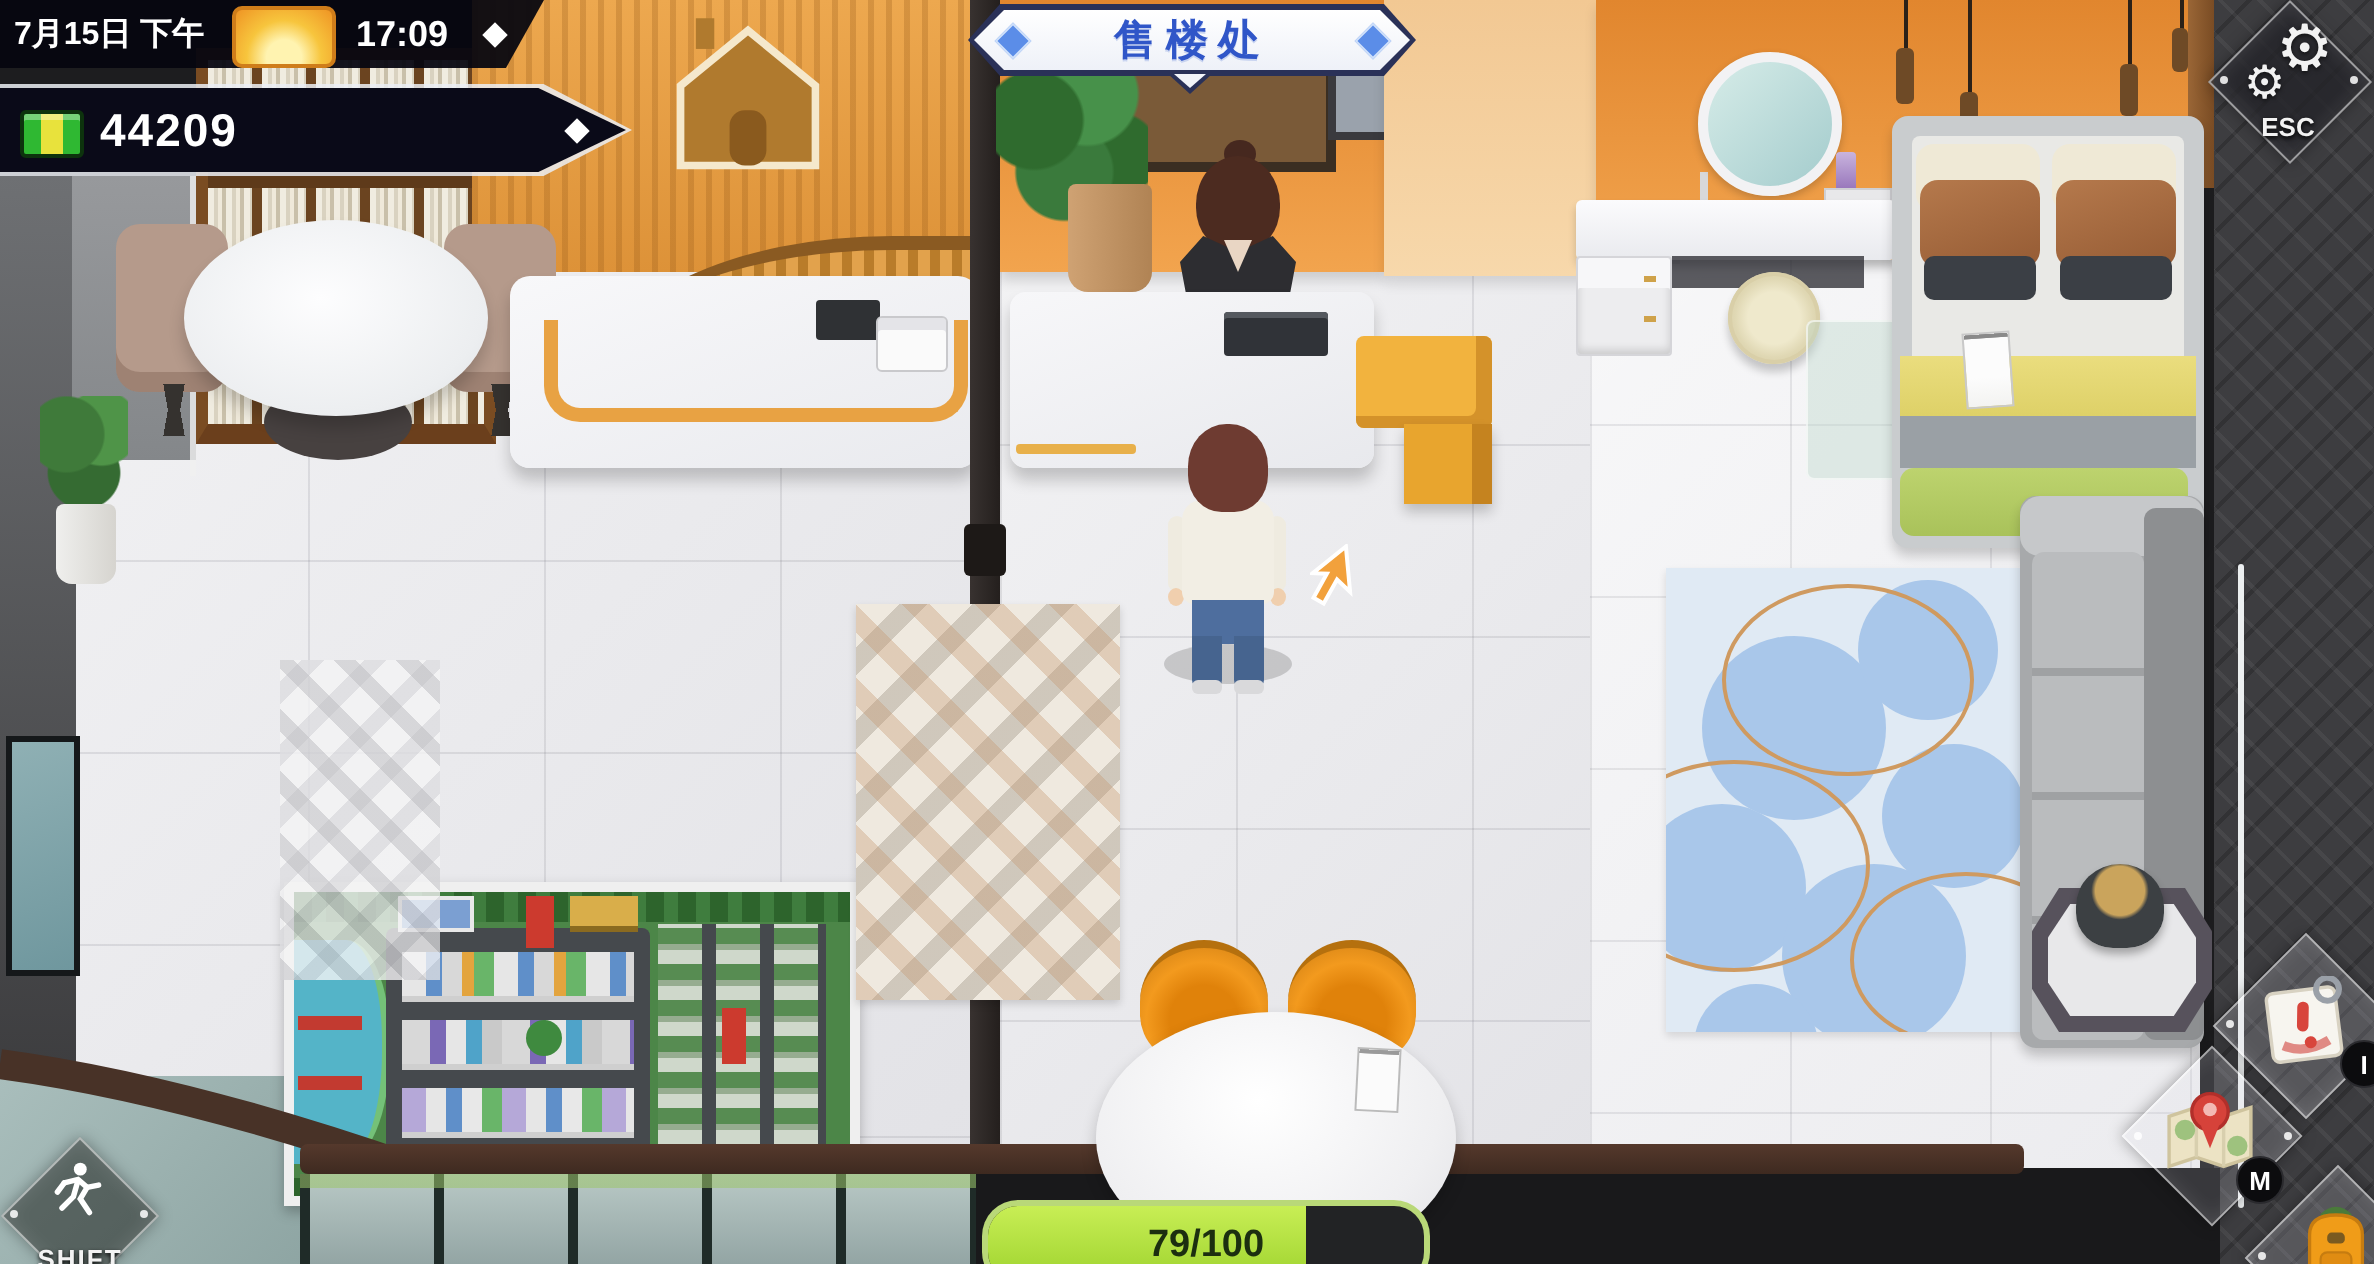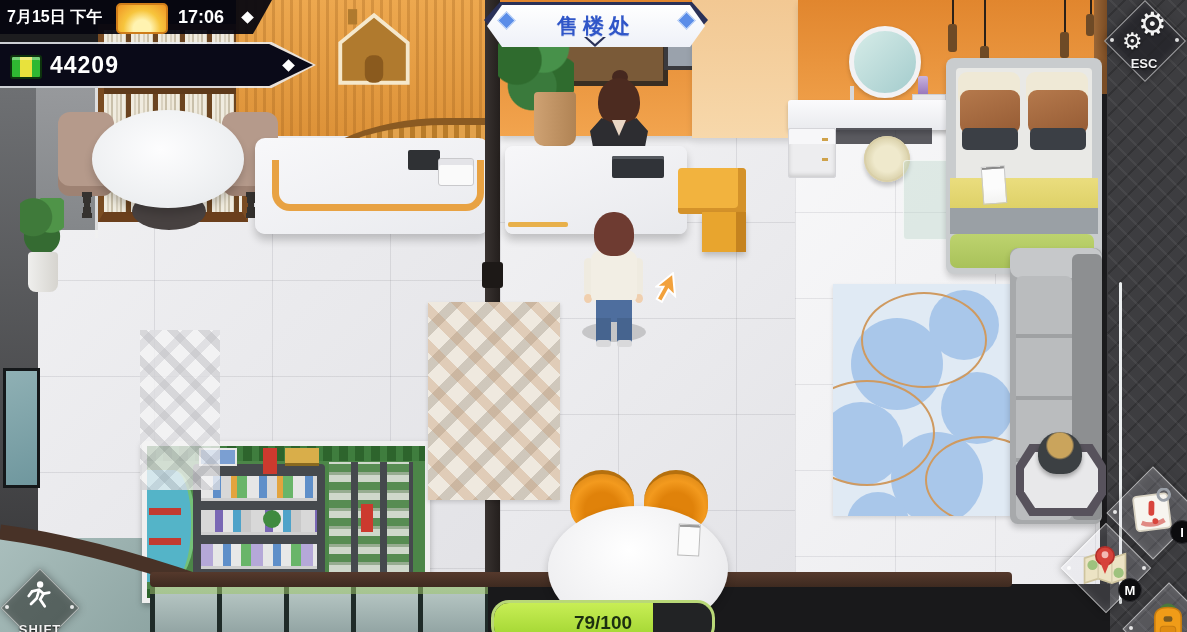--- a/index.html
+++ b/index.html
@@ -236,35 +236,35 @@
     repeating-linear-gradient(45deg,rgba(196,150,110,.35) 0 10px,transparent 10px 26px),
     repeating-linear-gradient(-45deg,rgba(160,150,135,.4) 0 10px,transparent 10px 26px),#efe9df;
     box-shadow:0 2px 4px rgba(0,0,0,.15);"></div>
   <div class="abs" style="left:140px;top:330px;width:80px;height:160px;background:
     repeating-linear-gradient(45deg,rgba(170,170,175,.45) 0 8px,transparent 8px 22px),
     repeating-linear-gradient(-45deg,rgba(200,200,205,.5) 0 8px,transparent 8px 22px),#f4f4f5;opacity:.8;"></div>
 
   <div class="abs" style="left:0;top:0;width:272px;height:34px;background:rgba(6,6,16,.94);clip-path:polygon(0 0,100% 0,93% 100%,0 100%);display:flex;align-items:center;z-index:50;">
     <span class="hudtext" style="font-size:16px;margin-left:7px;white-space:nowrap;">7月15日 下午</span>
     <span class="abs" style="left:116px;top:3px;width:48px;height:27px;border-radius:5px;border:2px solid #cf7d1a;background:radial-gradient(circle at 50% 88%,#fff3b0 0 26%,#f7c53d 55%,#ef9424);"></span>
-    <span class="hudtext" style="font-size:18px;position:absolute;left:178px;">17:06</span>
+    <span class="hudtext" style="font-size:18px;position:absolute;left:178px;">17:09</span>
     <span class="dia" style="left:243px;top:13px;width:9px;height:9px;background:#fff;"></span>
   </div>
 
   <div class="abs" style="left:0;top:42px;width:316px;height:46px;z-index:50;">
     <div class="abs" style="left:0;top:0;width:100%;height:100%;background:rgba(235,238,245,.85);clip-path:polygon(0 0,86% 0,100% 50%,86% 100%,0 100%);"></div>
     <div class="abs" style="left:0;top:2px;width:calc(100% - 3px);height:42px;background:#0a0a18;clip-path:polygon(0 0,86% 0,100% 50%,86% 100%,0 100%);"></div>
     <span class="abs" style="left:10px;top:13px;width:28px;height:20px;border-radius:3px;border:2px solid #0d330d;background:linear-gradient(90deg,#2fb832 0 30%,#e8e23c 30% 70%,#2fb832 70%);box-shadow:inset 0 3px 0 rgba(255,255,255,.35);"></span>
     <span class="hudtext" style="position:absolute;left:50px;top:10px;font-size:23px;letter-spacing:1px;">44209</span>
     <span class="dia" style="left:284px;top:19px;width:9px;height:9px;background:#fff;"></span>
   </div>
 
   <div class="abs" style="left:484px;top:2px;width:224px;height:36px;z-index:50;">
     <div class="abs" style="left:0;top:0;width:100%;height:100%;background:#2a3158;clip-path:polygon(0 50%,16px 0,calc(100% - 16px) 0,100% 50%,calc(100% - 16px) 100%,16px 100%);"></div>
-    <div class="abs" style="left:3px;top:3px;width:218px;height:42px;background:linear-gradient(180deg,#ffffff,#eef1f8);clip-path:polygon(0 50%,15px 0,calc(100% - 15px) 0,100% 50%,calc(100% - 15px) 100%,15px 100%);display:flex;align-items:center;justify-content:center;">
+    <div class="abs" style="left:3px;top:3px;width:218px;height:30px;background:linear-gradient(180deg,#ffffff,#eef1f8);clip-path:polygon(0 50%,15px 0,calc(100% - 15px) 0,100% 50%,calc(100% - 15px) 100%,15px 100%);display:flex;align-items:center;justify-content:center;">
       <span style="color:#3056c8;font-weight:bold;font-size:21px;letter-spacing:5px;text-shadow:0 1px 0 #c9d4f0;">售楼处</span>
     </div>
     <span class="dia" style="left:16px;top:12px;width:11px;height:11px;background:#5b8de8;border:1.5px solid #cfe0fa;"></span>
     <span class="dia" style="left:196px;top:12px;width:11px;height:11px;background:#5b8de8;border:1.5px solid #cfe0fa;"></span>
     <div class="abs" style="left:100px;top:35px;width:0;height:0;border-left:11px solid transparent;border-right:11px solid transparent;border-top:10px solid #2a3158;"></div>
     <div class="abs" style="left:103px;top:35px;width:0;height:0;border-left:8px solid transparent;border-right:8px solid transparent;border-top:7px solid #f2f4fa;"></div>
   </div>
 
   <div class="abs" style="left:1102px;top:0;width:84px;height:84px;z-index:50;">
     <div class="dia dia-btn" style="left:14px;top:12px;width:56px;height:56px;background:rgba(35,35,40,.8);"></div>

